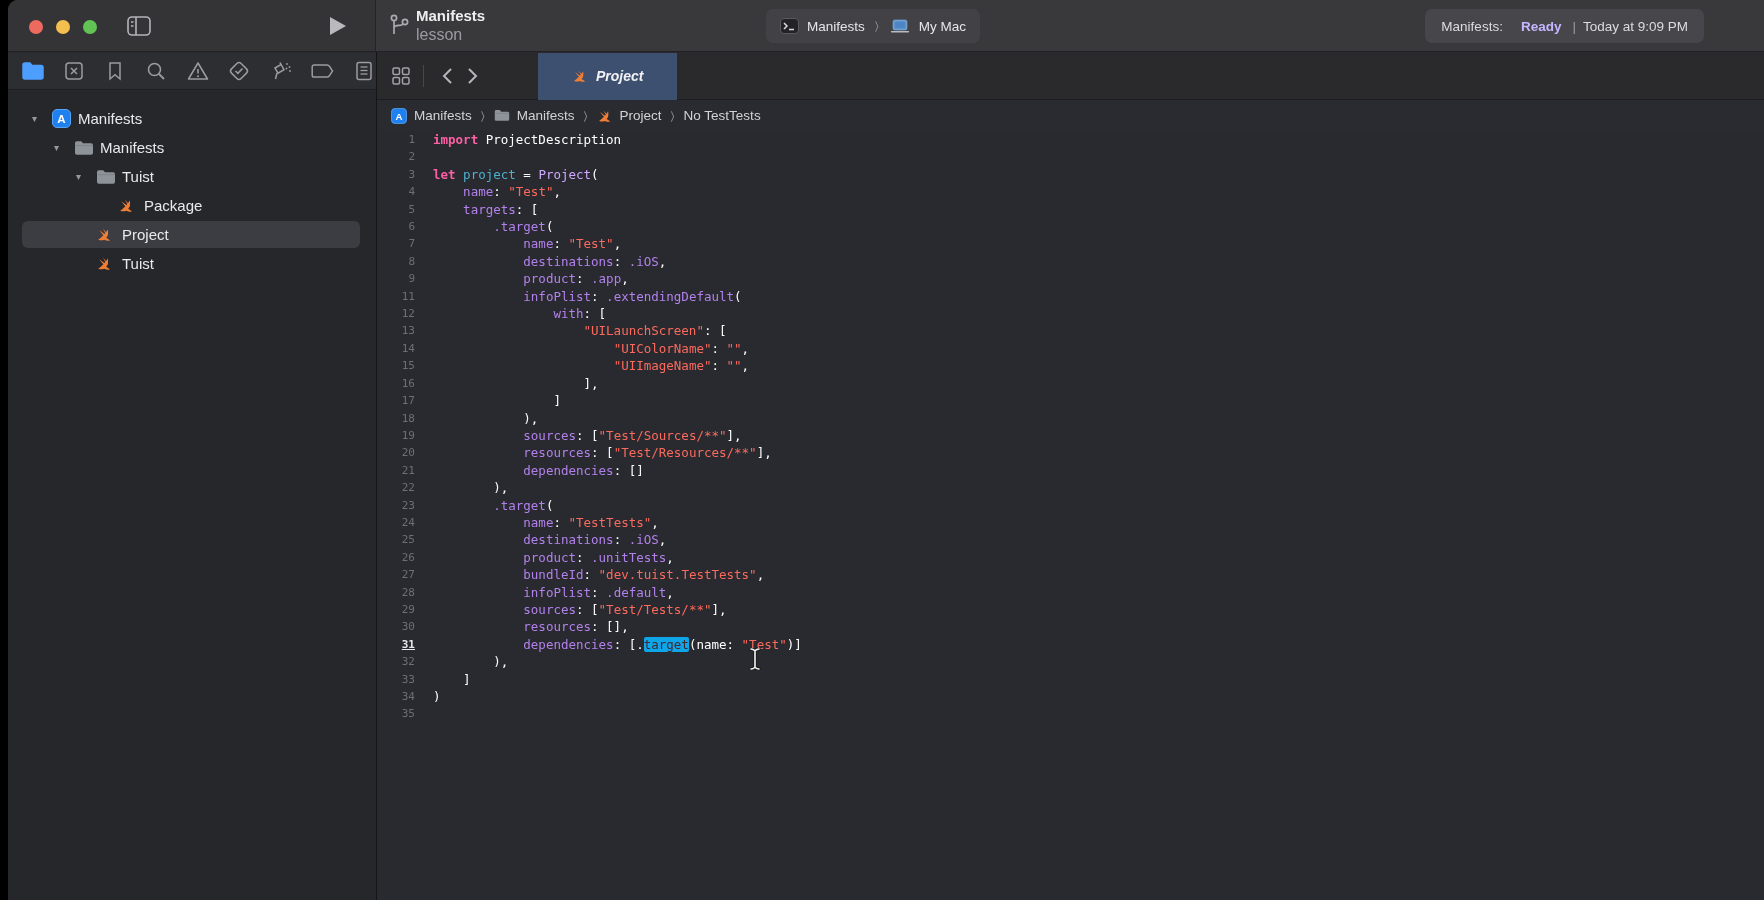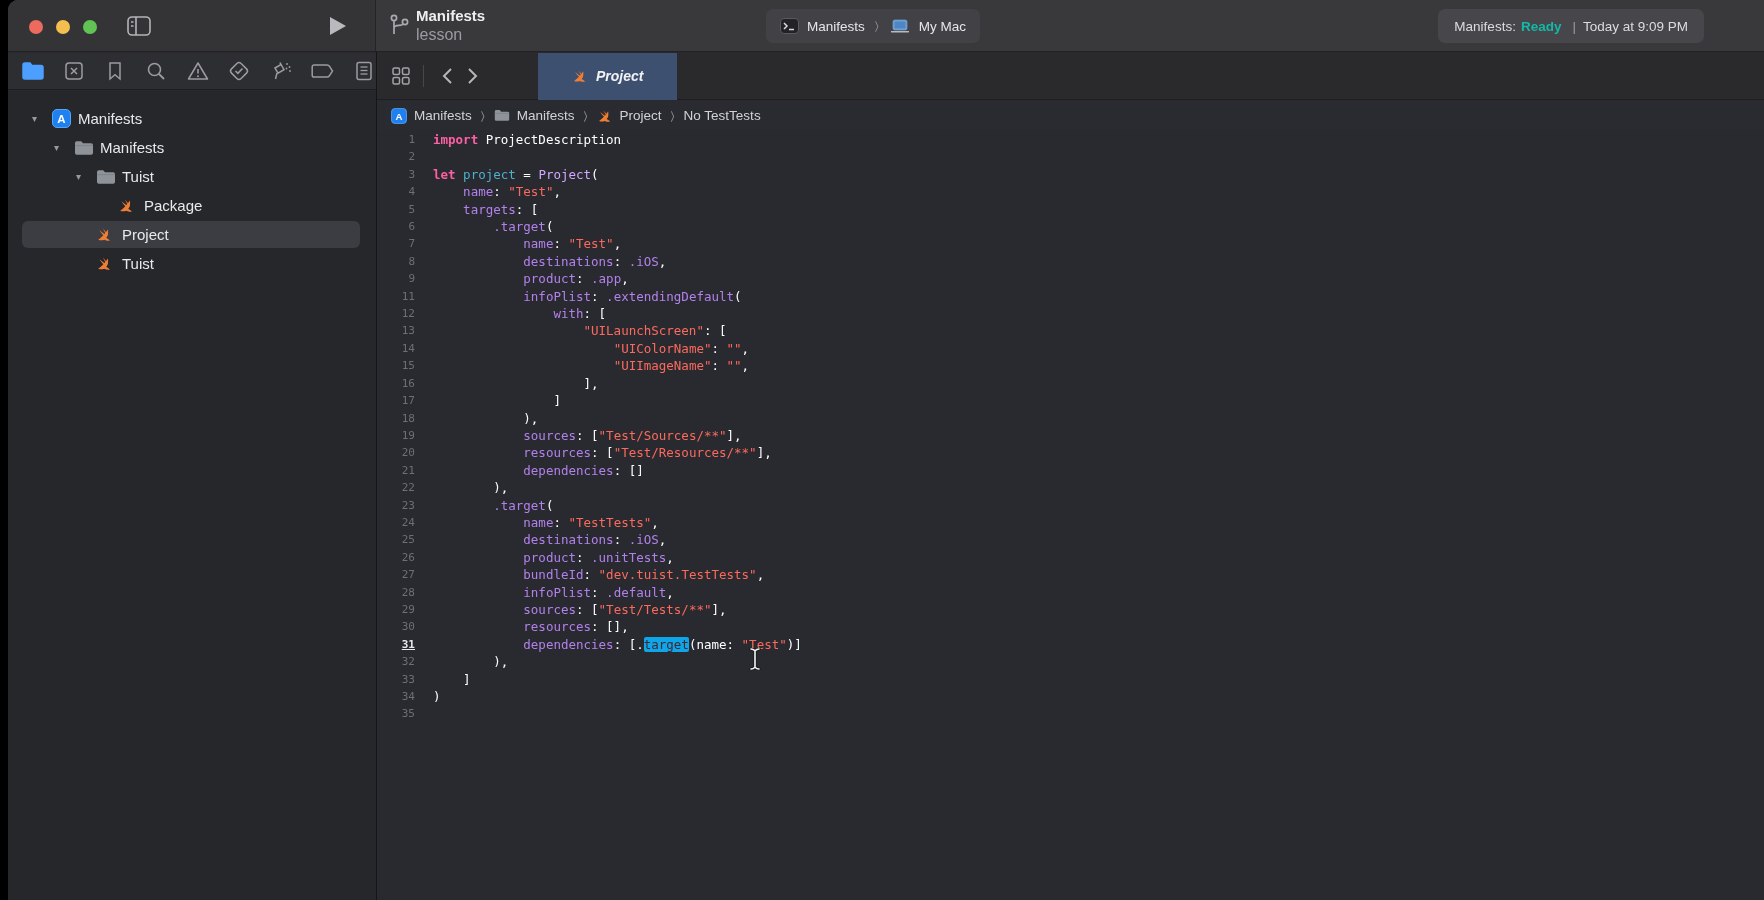--- a/index.html
+++ b/index.html
@@ -24,21 +24,21 @@
   #doc-title .t { font-size:15px; font-weight:bold; color:#eeeef0; }
   #doc-title .s { font-size:16px; color:#9b9ba1; margin-top:2px; }
   #branch-ico { position:absolute; left:10px; top:12px; }
   #scheme { position:absolute; left:390px; top:9px; height:34px; background:#424246;
             border-radius:7px; display:flex; align-items:center; padding:0 14px; gap:8px; }
   .scheme-label { font-size:13.5px; color:#e6e6e9; }
   .crumb-sep { font-size:12px; color:#8e8e93; padding:0 2px; }
   #status-pill { position:absolute; right:60px; top:9px; height:34px; background:#47474b;
                  border-radius:7px; display:flex; align-items:center; padding:0 16px;
                  font-size:13.5px; color:#dcdcdf; }
-  #status-pill b { color:#14b8a6; margin:0 4px 0 5px; }
+  #status-pill b { color:#c4b5fd; margin:0 4px 0 18px; }
   #status-pill .bar { color:#9a9aa0; margin:0 7px; }
 
   
   #iconstrip { position:absolute; left:0; top:53px; width:368px; height:37px;
                background:#2d2e32; border-bottom:1px solid #1e1e22; display:flex;
                align-items:center; padding-left:13px; gap:18px; }
   .nav-ico { width:26px; height:24px; display:flex; align-items:center; justify-content:center; cursor:default; }
   #tabstrip { position:absolute; left:369px; top:53px; right:0; height:47px;
               background:#2a2a2d; border-bottom:1px solid #1e1e22; display:flex; align-items:center; }
   #tab-grid { margin-left:14px; }

